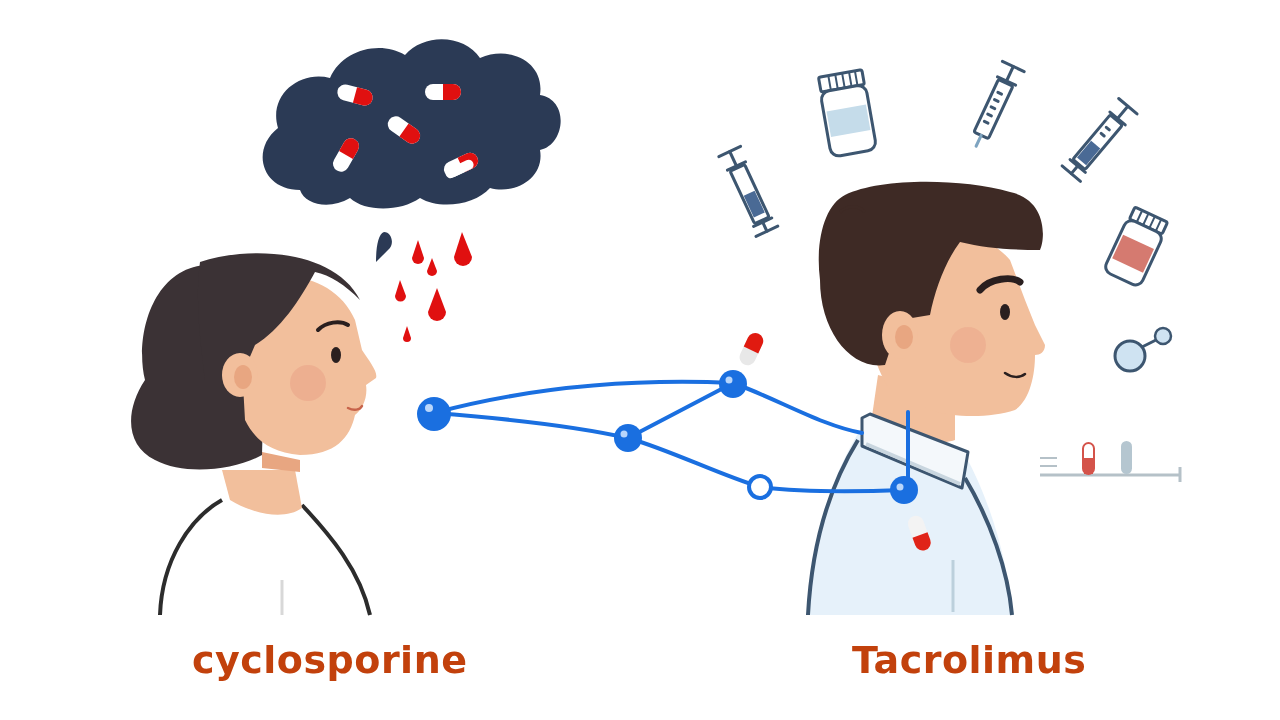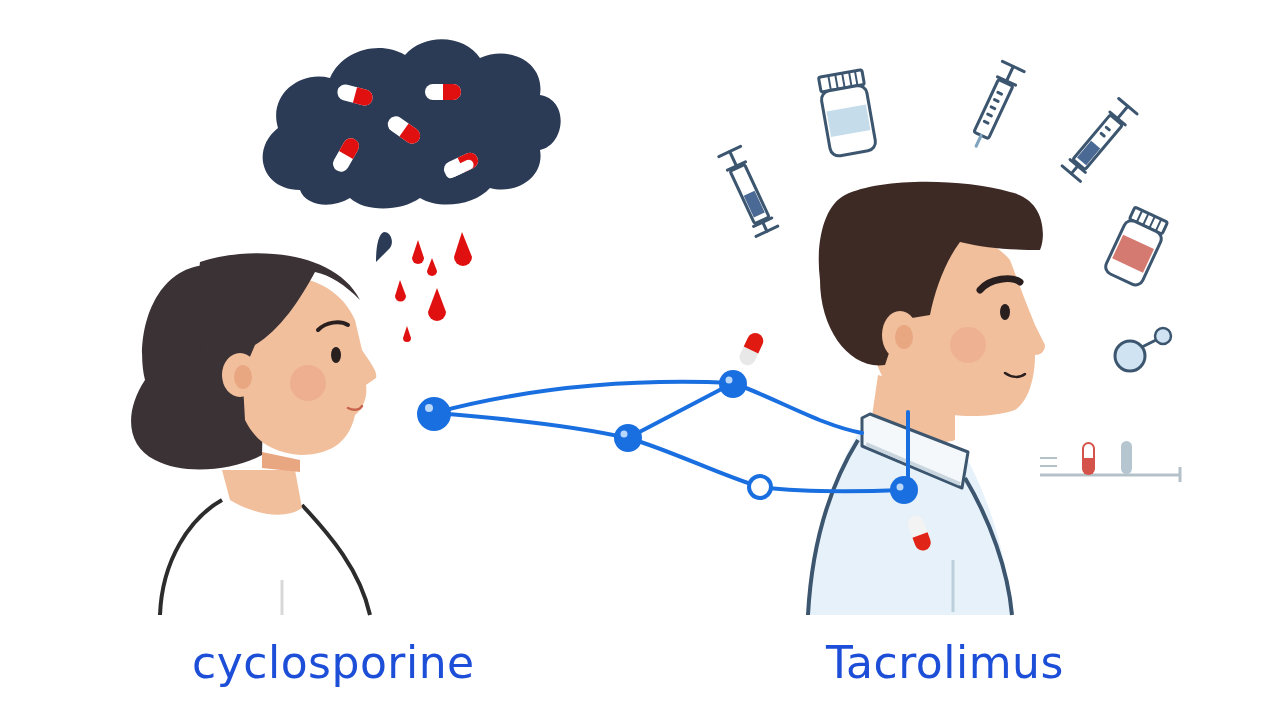--- a/index.html
+++ b/index.html
@@ -1,20 +1,20 @@
 <!DOCTYPE html>
 <html><head>
 <meta charset="utf-8">
 <style>
   html, body { margin: 0; padding: 0; background: #ffffff; }
   body { width: 1280px; height: 720px; position: relative; overflow: hidden; font-family: "DejaVu Sans", sans-serif; }
   svg.scene { position: absolute; left: 0; top: 0; }
-  .label { position: absolute; font-family: "DejaVu Sans", sans-serif; font-weight: normal; font-size: 44px; color: #1d4ed8; letter-spacing: 0.5px; line-height: 1; }
+  .label { position: absolute; font-family: "DejaVu Sans", sans-serif; font-weight: bold; font-size: 38px; color: #c2410c; letter-spacing: 0.5px; line-height: 1; }
   #label-left { left: 192px; top: 641px; }
-  #label-right { left: 826px; top: 641px; }
+  #label-right { left: 852px; top: 641px; }
 </style>
 </head>
 <body>
 
 <svg class="scene" width="1280" height="720" viewBox="0 0 1280 720">
 
   <g>
     <path d="M300,190 C262,190 250,150 278,128 C268,95 300,70 330,78 C342,50 380,40 405,55 C425,32 465,35 480,58 C510,45 545,62 540,95 C570,100 565,145 540,150 C545,178 515,195 490,188 C475,205 440,210 420,198 C400,212 365,212 350,198 C330,210 305,205 300,190 Z" fill="#2b3a55"></path>
 
     <g transform="translate(355,95) rotate(15)">

